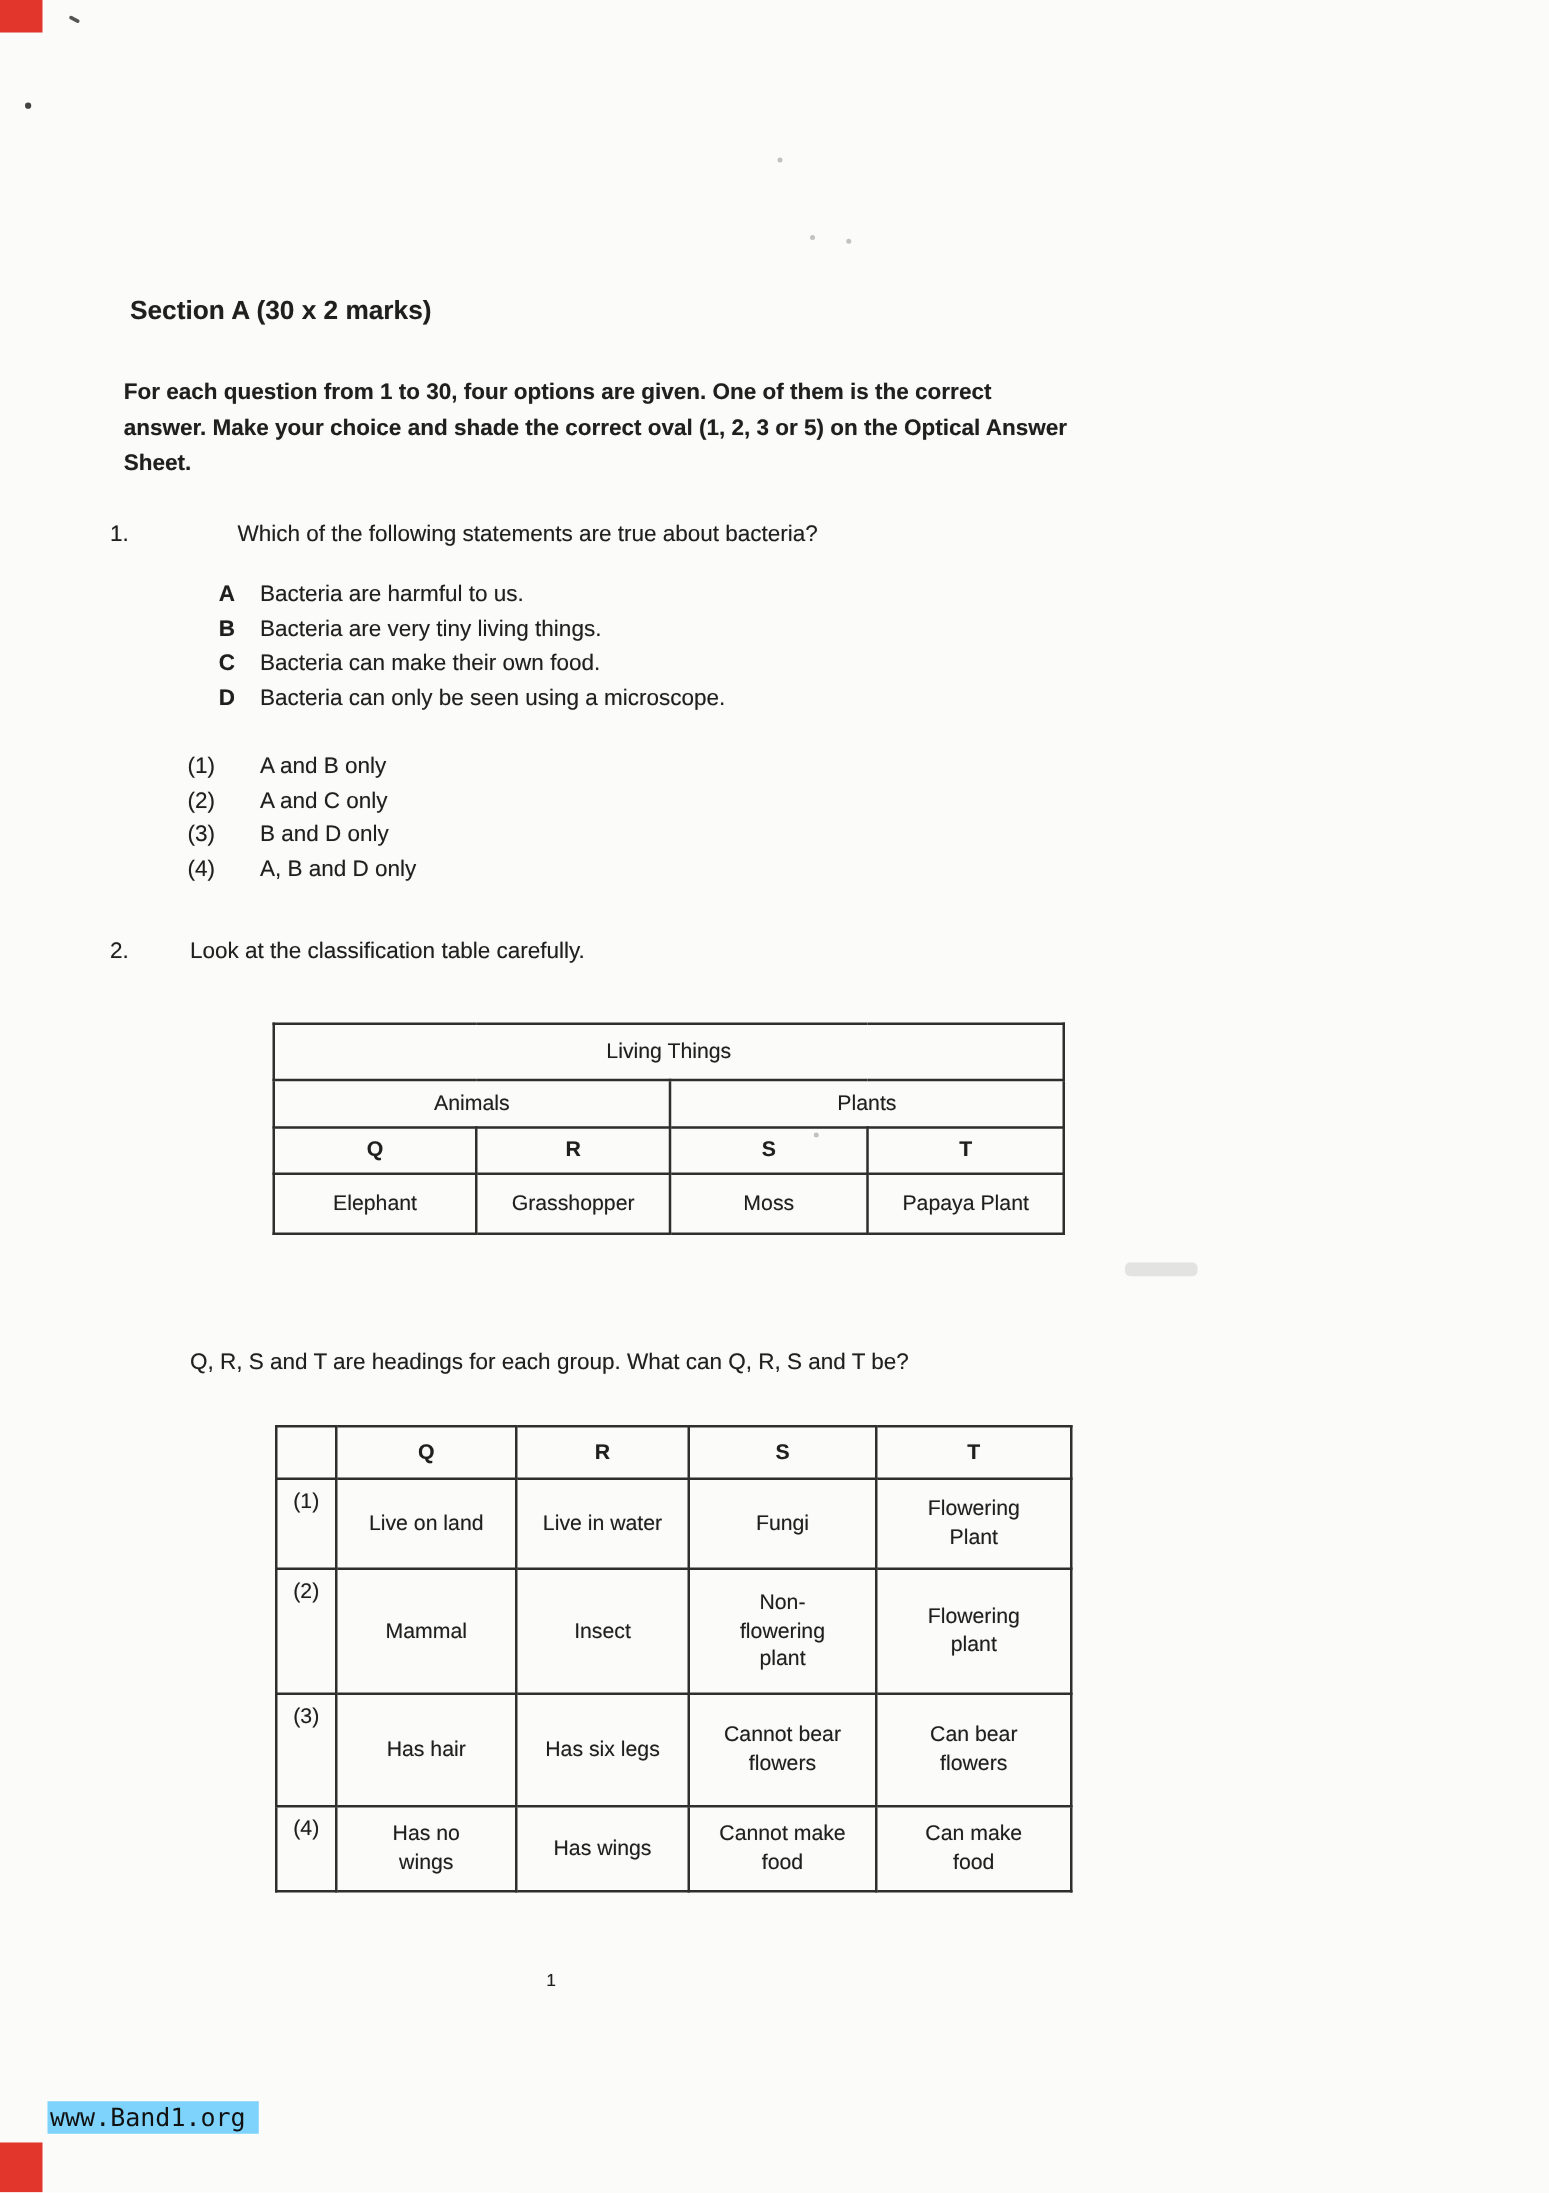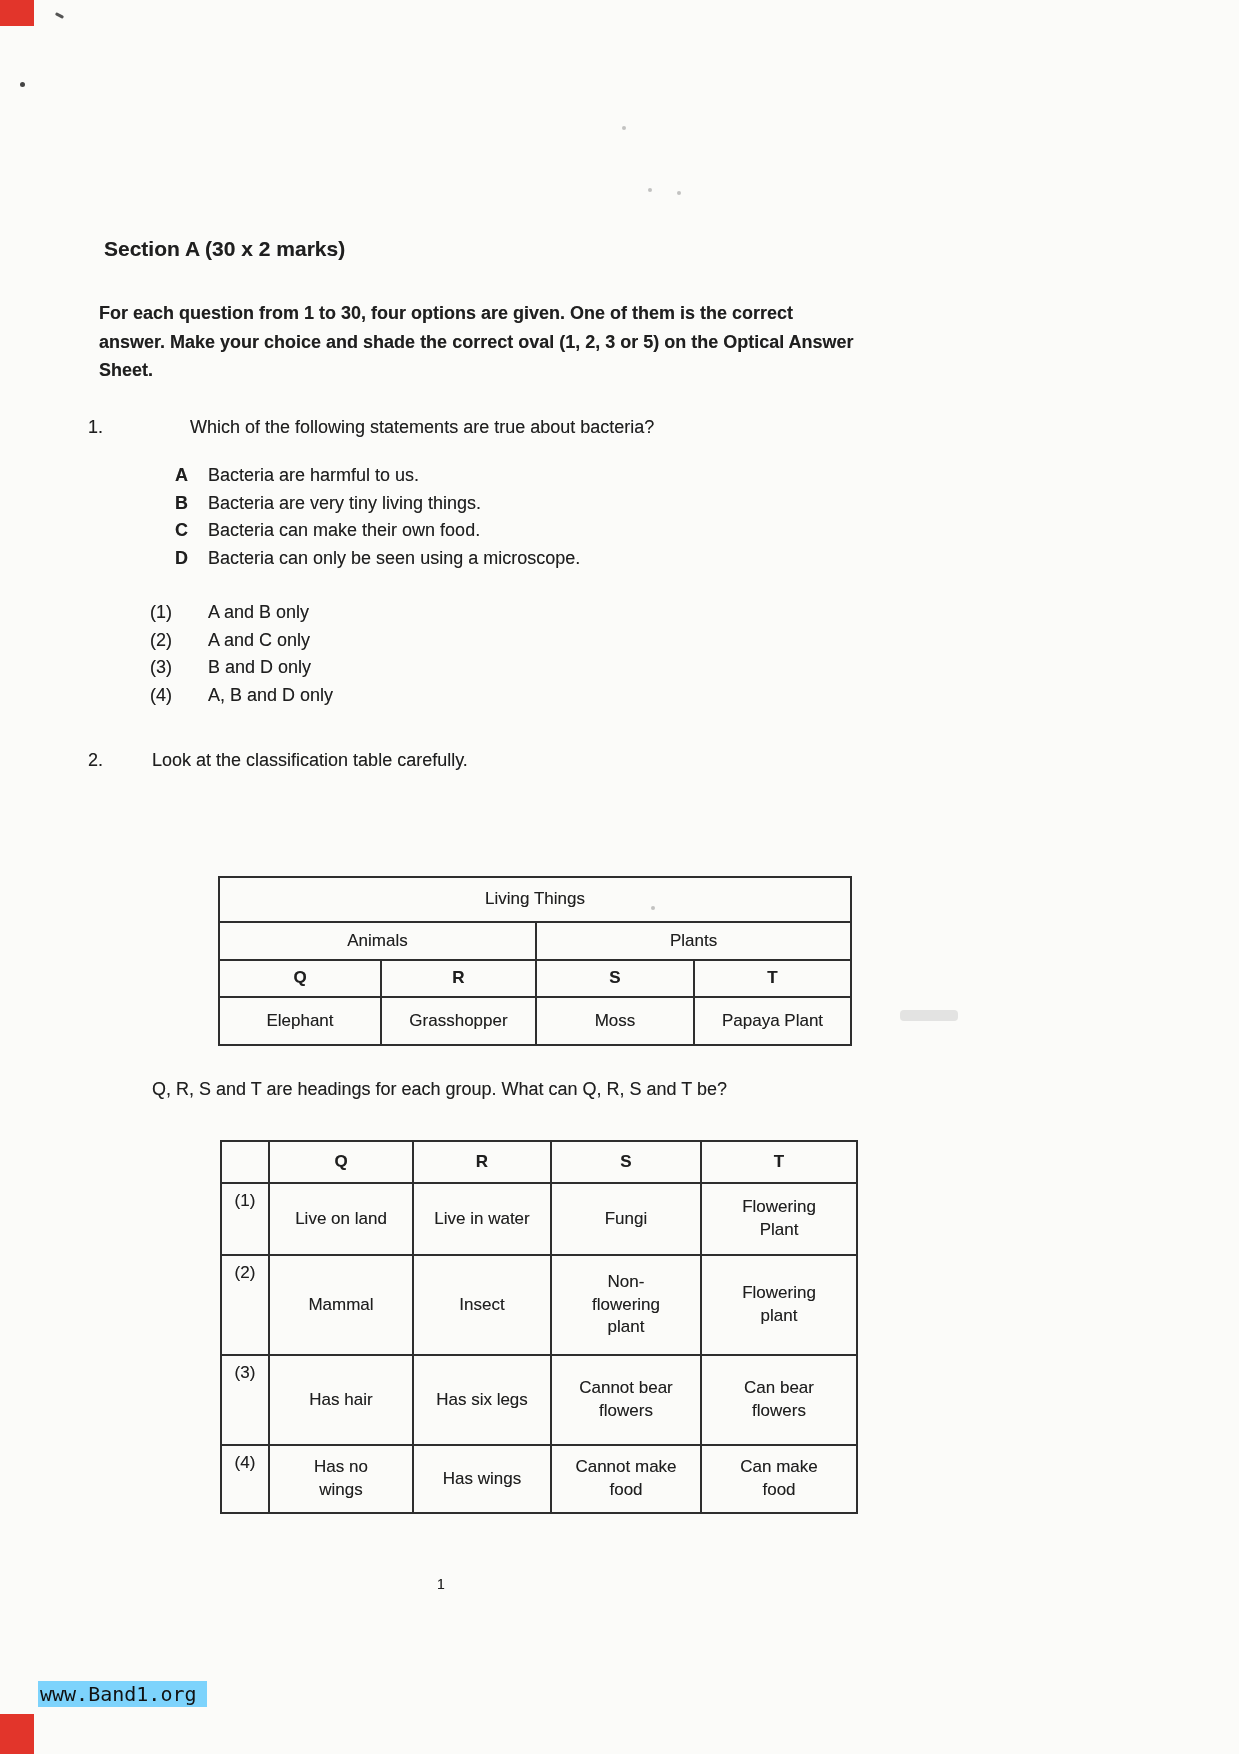--- a/index.html
+++ b/index.html
@@ -37,21 +37,21 @@
   .stmt-text{position:absolute;left:33px;white-space:nowrap;}
   .options{left:150px;top:602px;font-size:18px;}
   .opt{position:relative;height:27.5px;}
   .opt-label{position:absolute;left:0;}
   .opt-text{position:absolute;left:58px;white-space:nowrap;}
   .prompt{left:152px;top:1043px;font-size:18px;margin-top:36px;}
   
   table{border-collapse:collapse;table-layout:fixed;background:transparent;}
   td{border:2px solid #2e2e2e;font-size:17px;text-align:center;vertical-align:middle;
      padding:2px 6px;white-space:pre-line;line-height:1.35;}
-  #classification-table{left:218px;top:876px;width:632px;}
+  #classification-table{left:218px;top:818px;width:632px;}
   #classification-table td.title-cell{height:39px;}
   #classification-table td.group-cell{height:32px;}
   #classification-table td.head-cell{height:31px;font-weight:bold;}
   #classification-table td.example-cell{height:42px;}
   #options-table{left:220px;top:1140px;width:636px;}
   #options-table td.col-head{height:36px;font-weight:bold;}
   #options-table td.row-label{vertical-align:top;text-align:center;padding-top:6px;}
   #options-table tr.r1 td{height:62px;}
   #options-table tr.r2 td{height:90px;}
   #options-table tr.r3 td{height:80px;}

